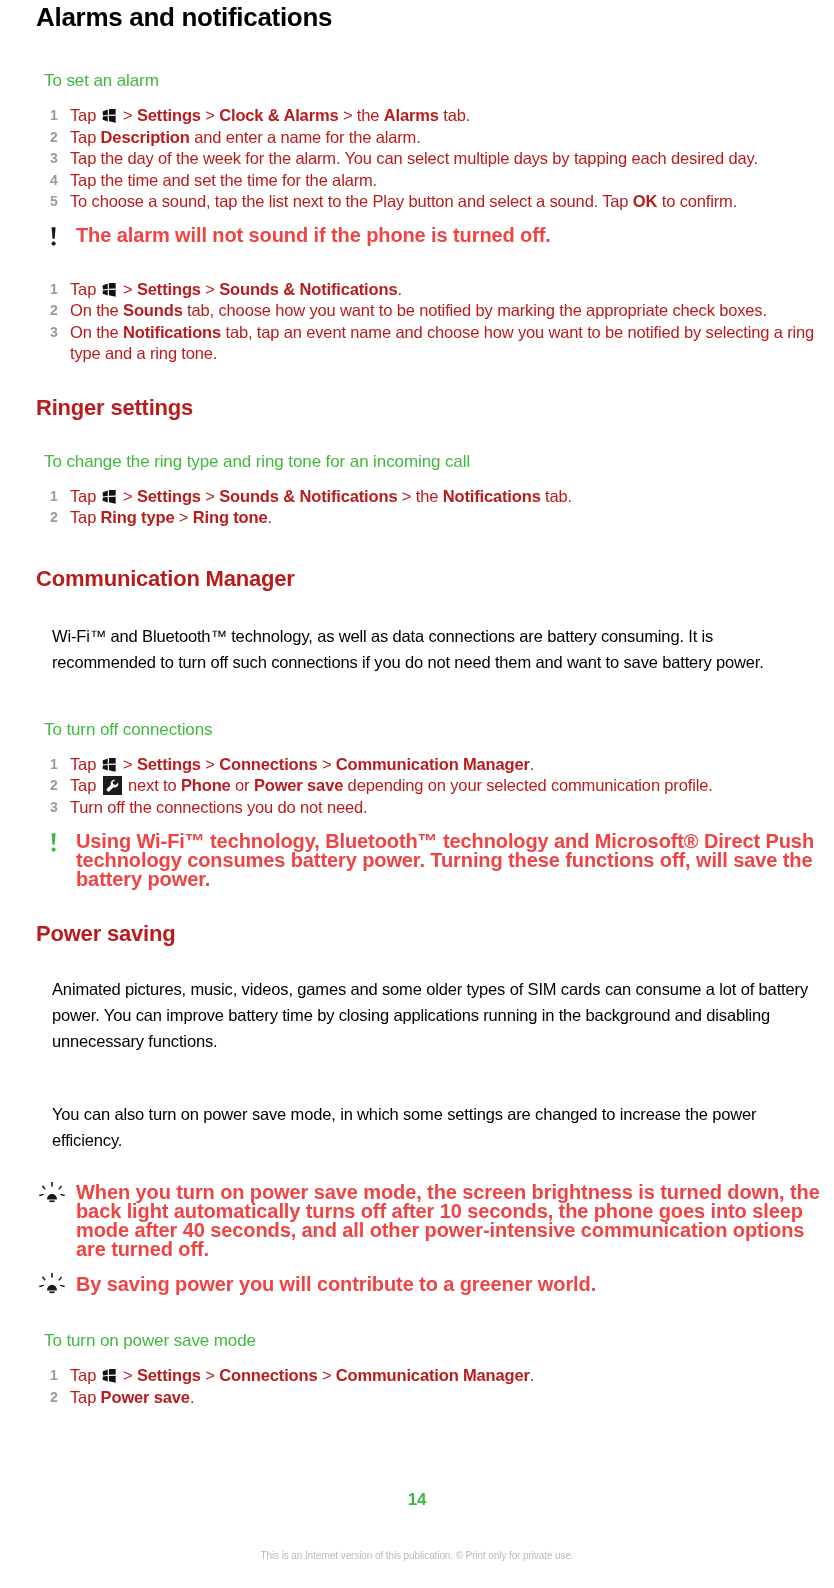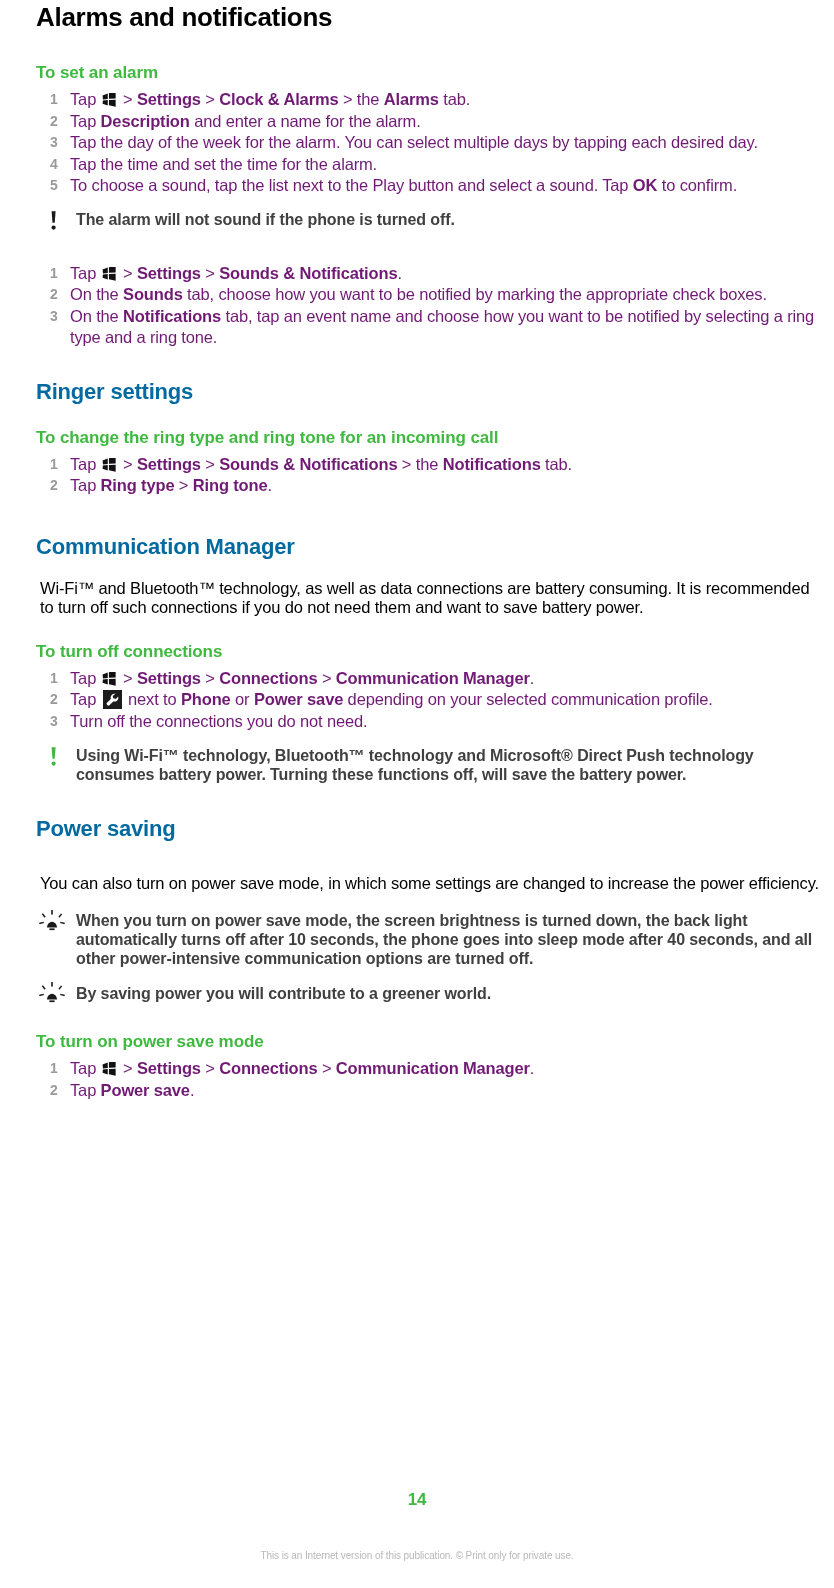--- a/index.html
+++ b/index.html
@@ -33,75 +33,75 @@
     padding: 0;
     line-height: 30px;
     color: #000;
   }
   .h2 {
     font-size: 22px;
     font-weight: bold;
     letter-spacing: -0.2px;
     margin: 0;
     line-height: 26px;
-    color: #0369a1;
+    color: #b91c1c;
   }
   .h3 {
     font-size: 17px;
-    font-weight: bold;
+    font-weight: normal;
     color: #3fb93f;
-    margin: 0;
+    margin: 8px;
     line-height: 21px;
     letter-spacing: -0.1px;
   }
   p.body {
     font-size: 16.5px;
-    line-height: 19px;
-    margin: 4px;
+    line-height: 26px;
+    margin: 16px;
     color: #000;
     letter-spacing: -0.15px;
   }
   .b { font-weight: bold; }
 
   
   ol.steps {
     list-style: none;
     margin: 0;
     padding: 0;
     counter-reset: stepnum;
   }
   ol.steps > li {
     position: relative;
     counter-increment: stepnum;
     padding-left: 34px;
     font-size: 16.5px;
     line-height: 21.5px;
     letter-spacing: -0.15px;
-    color: #701a75;
+    color: #b91c1c;
   }
   ol.steps > li::before {
     content: counter(stepnum);
     position: absolute;
     left: 14px;
     top: 0;
     font-size: 14px;
     font-weight: bold;
     color: #9a9a9a;
     line-height: 21.5px;
   }
 
   
   .callout {
     position: relative;
     padding-left: 40px;
-    font-size: 16px;
+    font-size: 20px;
     line-height: 19px;
     font-weight: bold;
     letter-spacing: -0.1px;
-    color: #404040;
+    color: #ef4444;
   }
   .callout .ico {
     position: absolute;
     left: 6px;
     top: 0px;
     width: 26px;
     height: 22px;
   }
 
   
@@ -260,20 +260,21 @@
           <circle cx="11.6" cy="17.6" r="2.1" fill="#3fb93f"></circle>
         </svg>
       </span>
       <span>Using Wi-Fi™ technology, Bluetooth™ technology and Microsoft® Direct Push technology consumes battery power. Turning these functions off, will save the battery power.</span>
     </div>
 
     <div style="height:32px"></div>
 
     <h2 class="h2">Power saving</h2>
     <div style="height:13px"></div>
+    <p class="body">Animated pictures, music, videos, games and some older types of SIM cards can consume a lot of battery power. You can improve battery time by closing applications running in the background and disabling unnecessary functions.</p>
     <div style="height:15px"></div>
     <p class="body">You can also turn on power save mode, in which some settings are changed to increase the power efficiency.</p>
 
     <div style="height:14px"></div>
     <div class="callout" style="margin-left:-30px;padding-left:70px;">
       <span class="ico" style="left:32px;top:-1px;width:28px;height:22px;">
         <svg viewBox="0 0 28 22" width="28" height="22" xmlns="http://www.w3.org/2000/svg">
           <g fill="#1a1a1a">
             <rect x="13.2" y="0" width="1.6" height="4.6"></rect>
             <rect x="5.0" y="3.4" width="1.5" height="4.4" transform="rotate(-38 5.7 5.6)"></rect>

